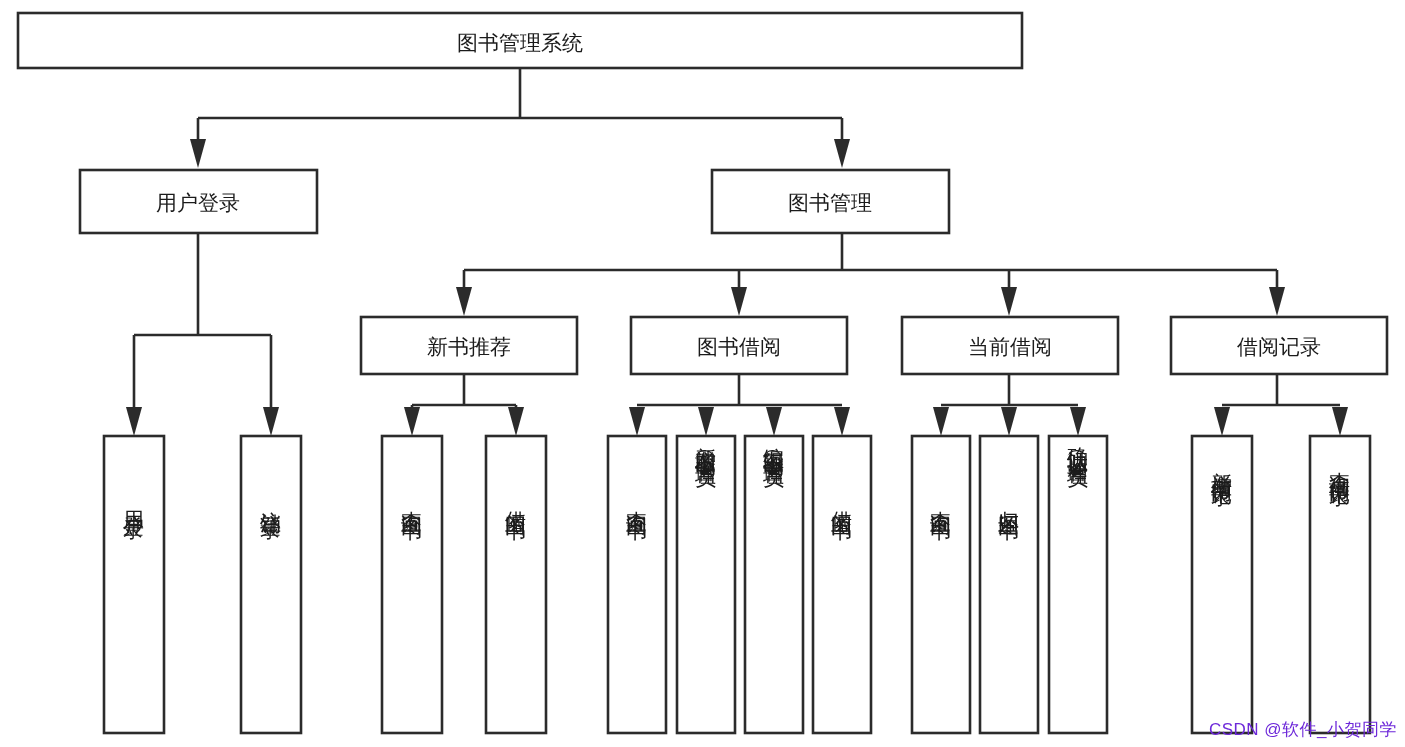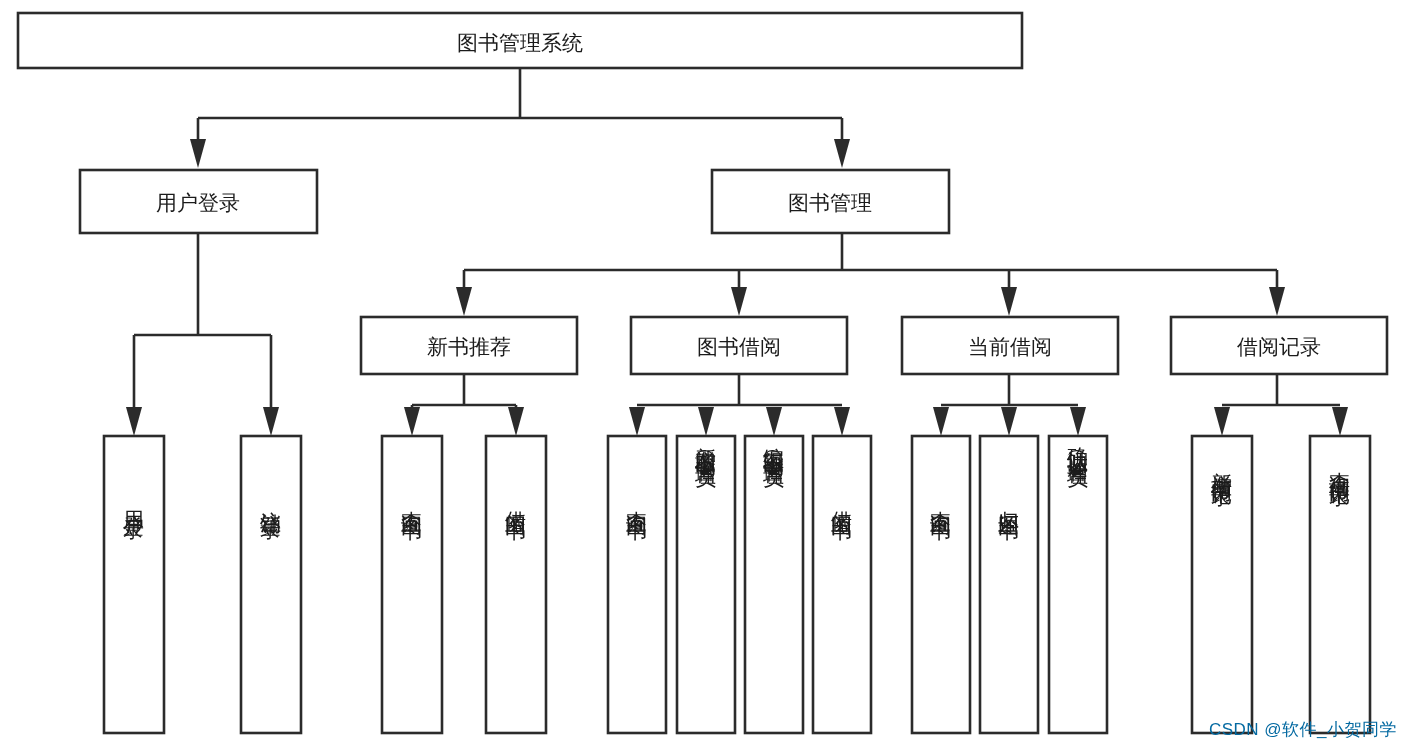--- a/index.html
+++ b/index.html
@@ -56,21 +56,21 @@
     writing-mode: vertical-rl;
     glyph-orientation-vertical: 0;
     letter-spacing: 3px;
   }
   .watermark {
     position: absolute;
     right: 8px;
     bottom: 6px;
     font-family: "Liberation Sans", sans-serif;
     font-size: 17px;
-    color: #0369a1;
+    color: #6d28d9;
     white-space: nowrap;
     letter-spacing: 0.5px;
     pointer-events: none;
     margin-left: 28px;
   }
 </style>
 </head>
 <body>
 
 <div id="diagram-root">

